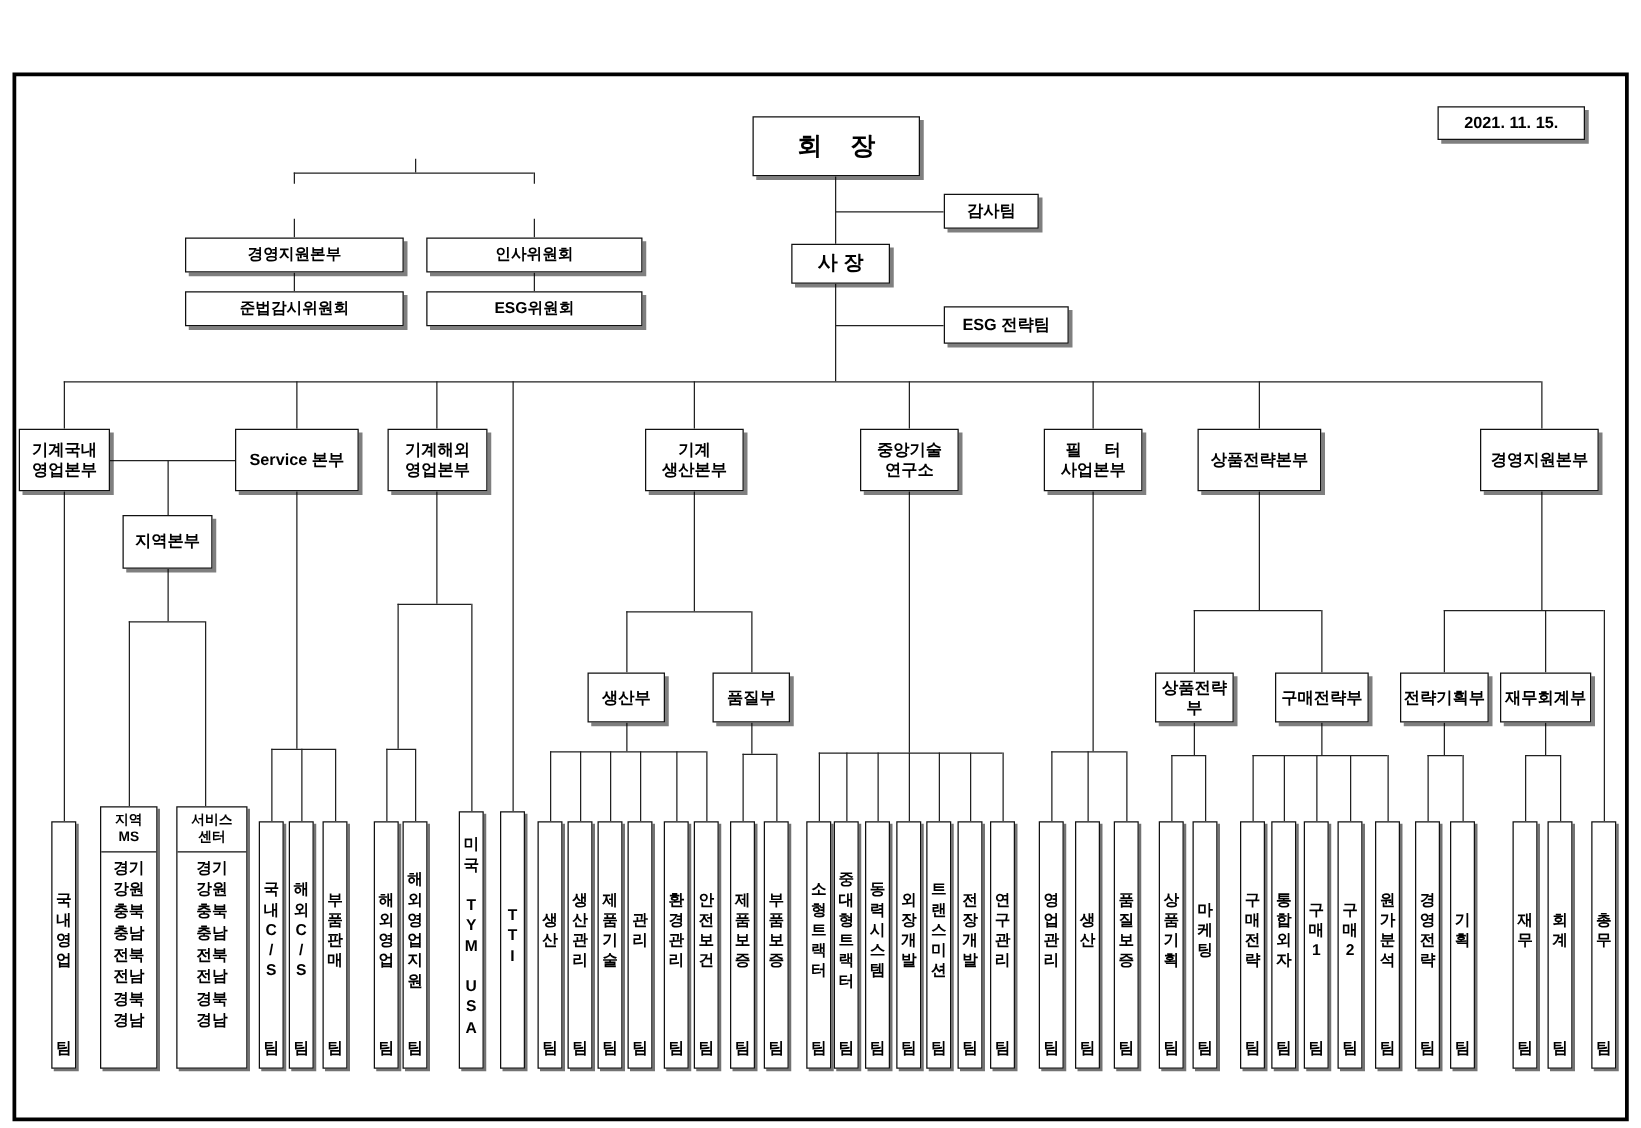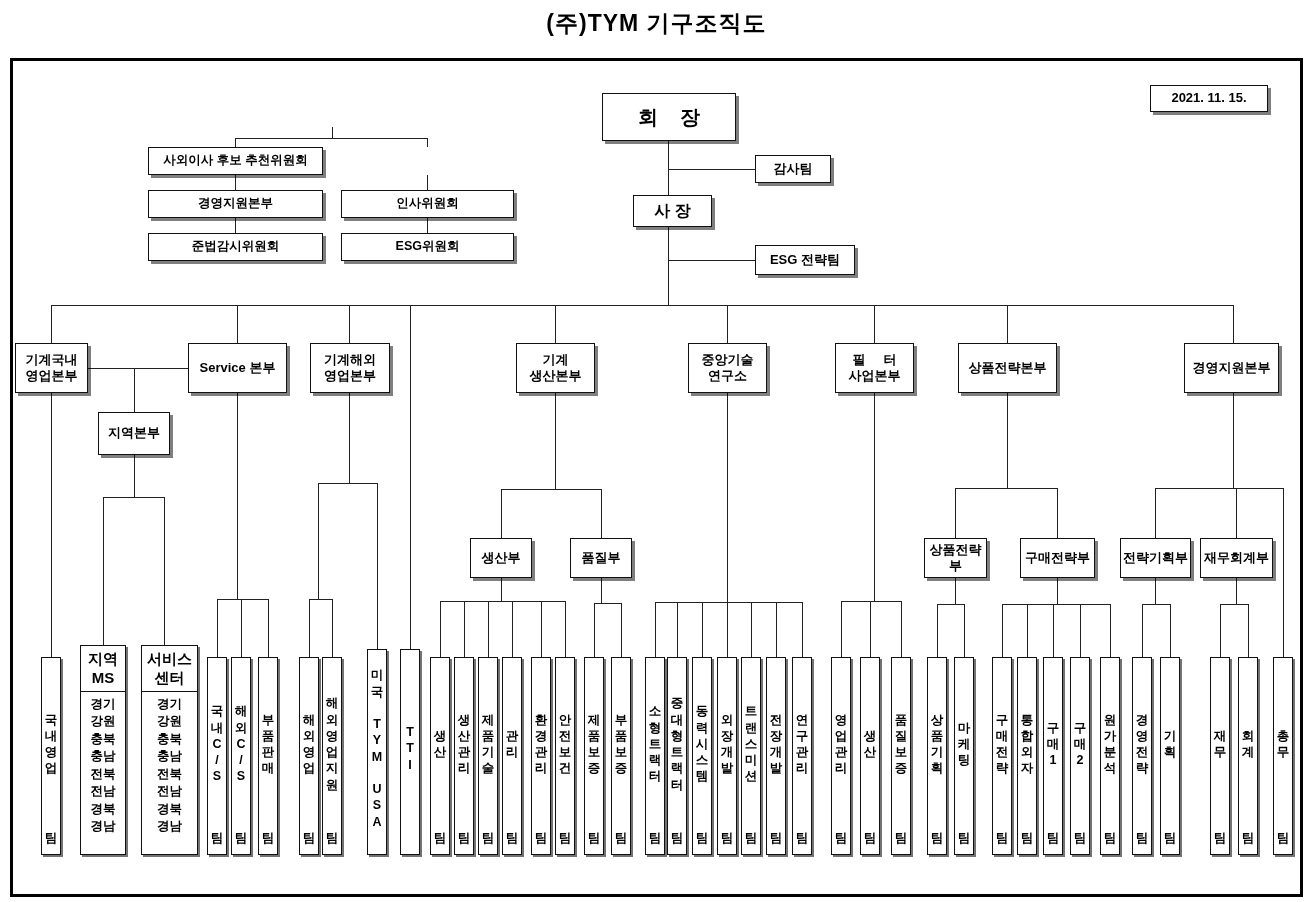--- a/index.html
+++ b/index.html
@@ -24,34 +24,33 @@
   .divb{top:343px;height:50px;font-size:13px;font-weight:600;}
   .regionhq{left:98px;top:412px;width:72px;height:43px;font-size:13px;font-weight:600;}
   .dept{top:538px;height:40px;font-size:13px;font-weight:600;}
   .team{position:absolute;top:657px;height:198px;width:20px;background:#fff;border:1px solid #111;
         box-shadow:2px 2px 0 rgba(0,0,0,.55);box-sizing:border-box;
         display:flex;flex-direction:column;align-items:center;}
   .tname{margin:auto 0;white-space:pre-line;text-align:center;font-size:12.5px;
          font-weight:600;line-height:1.3;}
   .tsuffix{margin-bottom:7px;font-size:12.5px;font-weight:600;}
   .region{top:645px;height:210px;justify-content:flex-start;}
-  .rhead{white-space:pre-line;font-size:15px;font-weight:600;line-height:1.25;
+  .rhead{white-space:pre-line;font-size:11px;font-weight:600;line-height:1.25;
          padding:4px 0 3px;border-bottom:1px solid #111;width:100%;text-align:center;box-sizing:border-box;}
   .rlist{white-space:pre-line;font-size:12.5px;font-weight:600;line-height:1.4;
          padding-top:4px;text-align:center;}
   .vl{position:absolute;width:1px;background:#222;}
   .hl{position:absolute;height:1px;background:#222;}
   .note{position:absolute;left:60px;top:864px;font-size:13.5px;font-weight:700;}
 </style>
 </head>
 <body>
 
 <div class="stage">
 
-  <div class="page-title">(주)TYM 기구조직도</div>
   <div class="frame"></div>
 
   <i class="vl" style="left:332px;top:127px;height:11px"></i>
   <i class="hl" style="left:235px;top:138px;width:192px"></i>
   <i class="vl" style="left:235px;top:138px;height:9px"></i>
   <i class="vl" style="left:427px;top:138px;height:9px"></i>
   <i class="vl" style="left:235px;top:175px;height:15px"></i>
   <i class="vl" style="left:427px;top:175px;height:15px"></i>
   <i class="vl" style="left:235px;top:218px;height:15px"></i>
   <i class="vl" style="left:427px;top:218px;height:15px"></i>
@@ -141,21 +140,20 @@
   <i class="hl" style="left:1142px;top:604px;width:28px"></i>
   <i class="vl" style="left:1142px;top:604px;height:53px"></i>
   <i class="vl" style="left:1170px;top:604px;height:53px"></i>
   <i class="vl" style="left:1236px;top:578px;height:26px"></i>
   <i class="hl" style="left:1220px;top:604px;width:28px"></i>
   <i class="vl" style="left:1220px;top:604px;height:53px"></i>
   <i class="vl" style="left:1248px;top:604px;height:53px"></i>
 
   <div class="bx datebox">2021. 11. 15.</div>
 
-  <div class="bx cmt cl r1">사외이사 후보 추천위원회</div>
   <div class="bx cmt cl r2">경영지원본부</div>
   <div class="bx cmt cl r3">준법감시위원회</div>
   <div class="bx cmt cr r2">인사위원회</div>
   <div class="bx cmt cr r3">ESG위원회</div>
 
   <div class="bx chairman">회    장</div>
   <div class="bx president">사 장</div>
   <div class="bx audit">감사팀</div>
   <div class="bx esg">ESG 전략팀</div>
 

